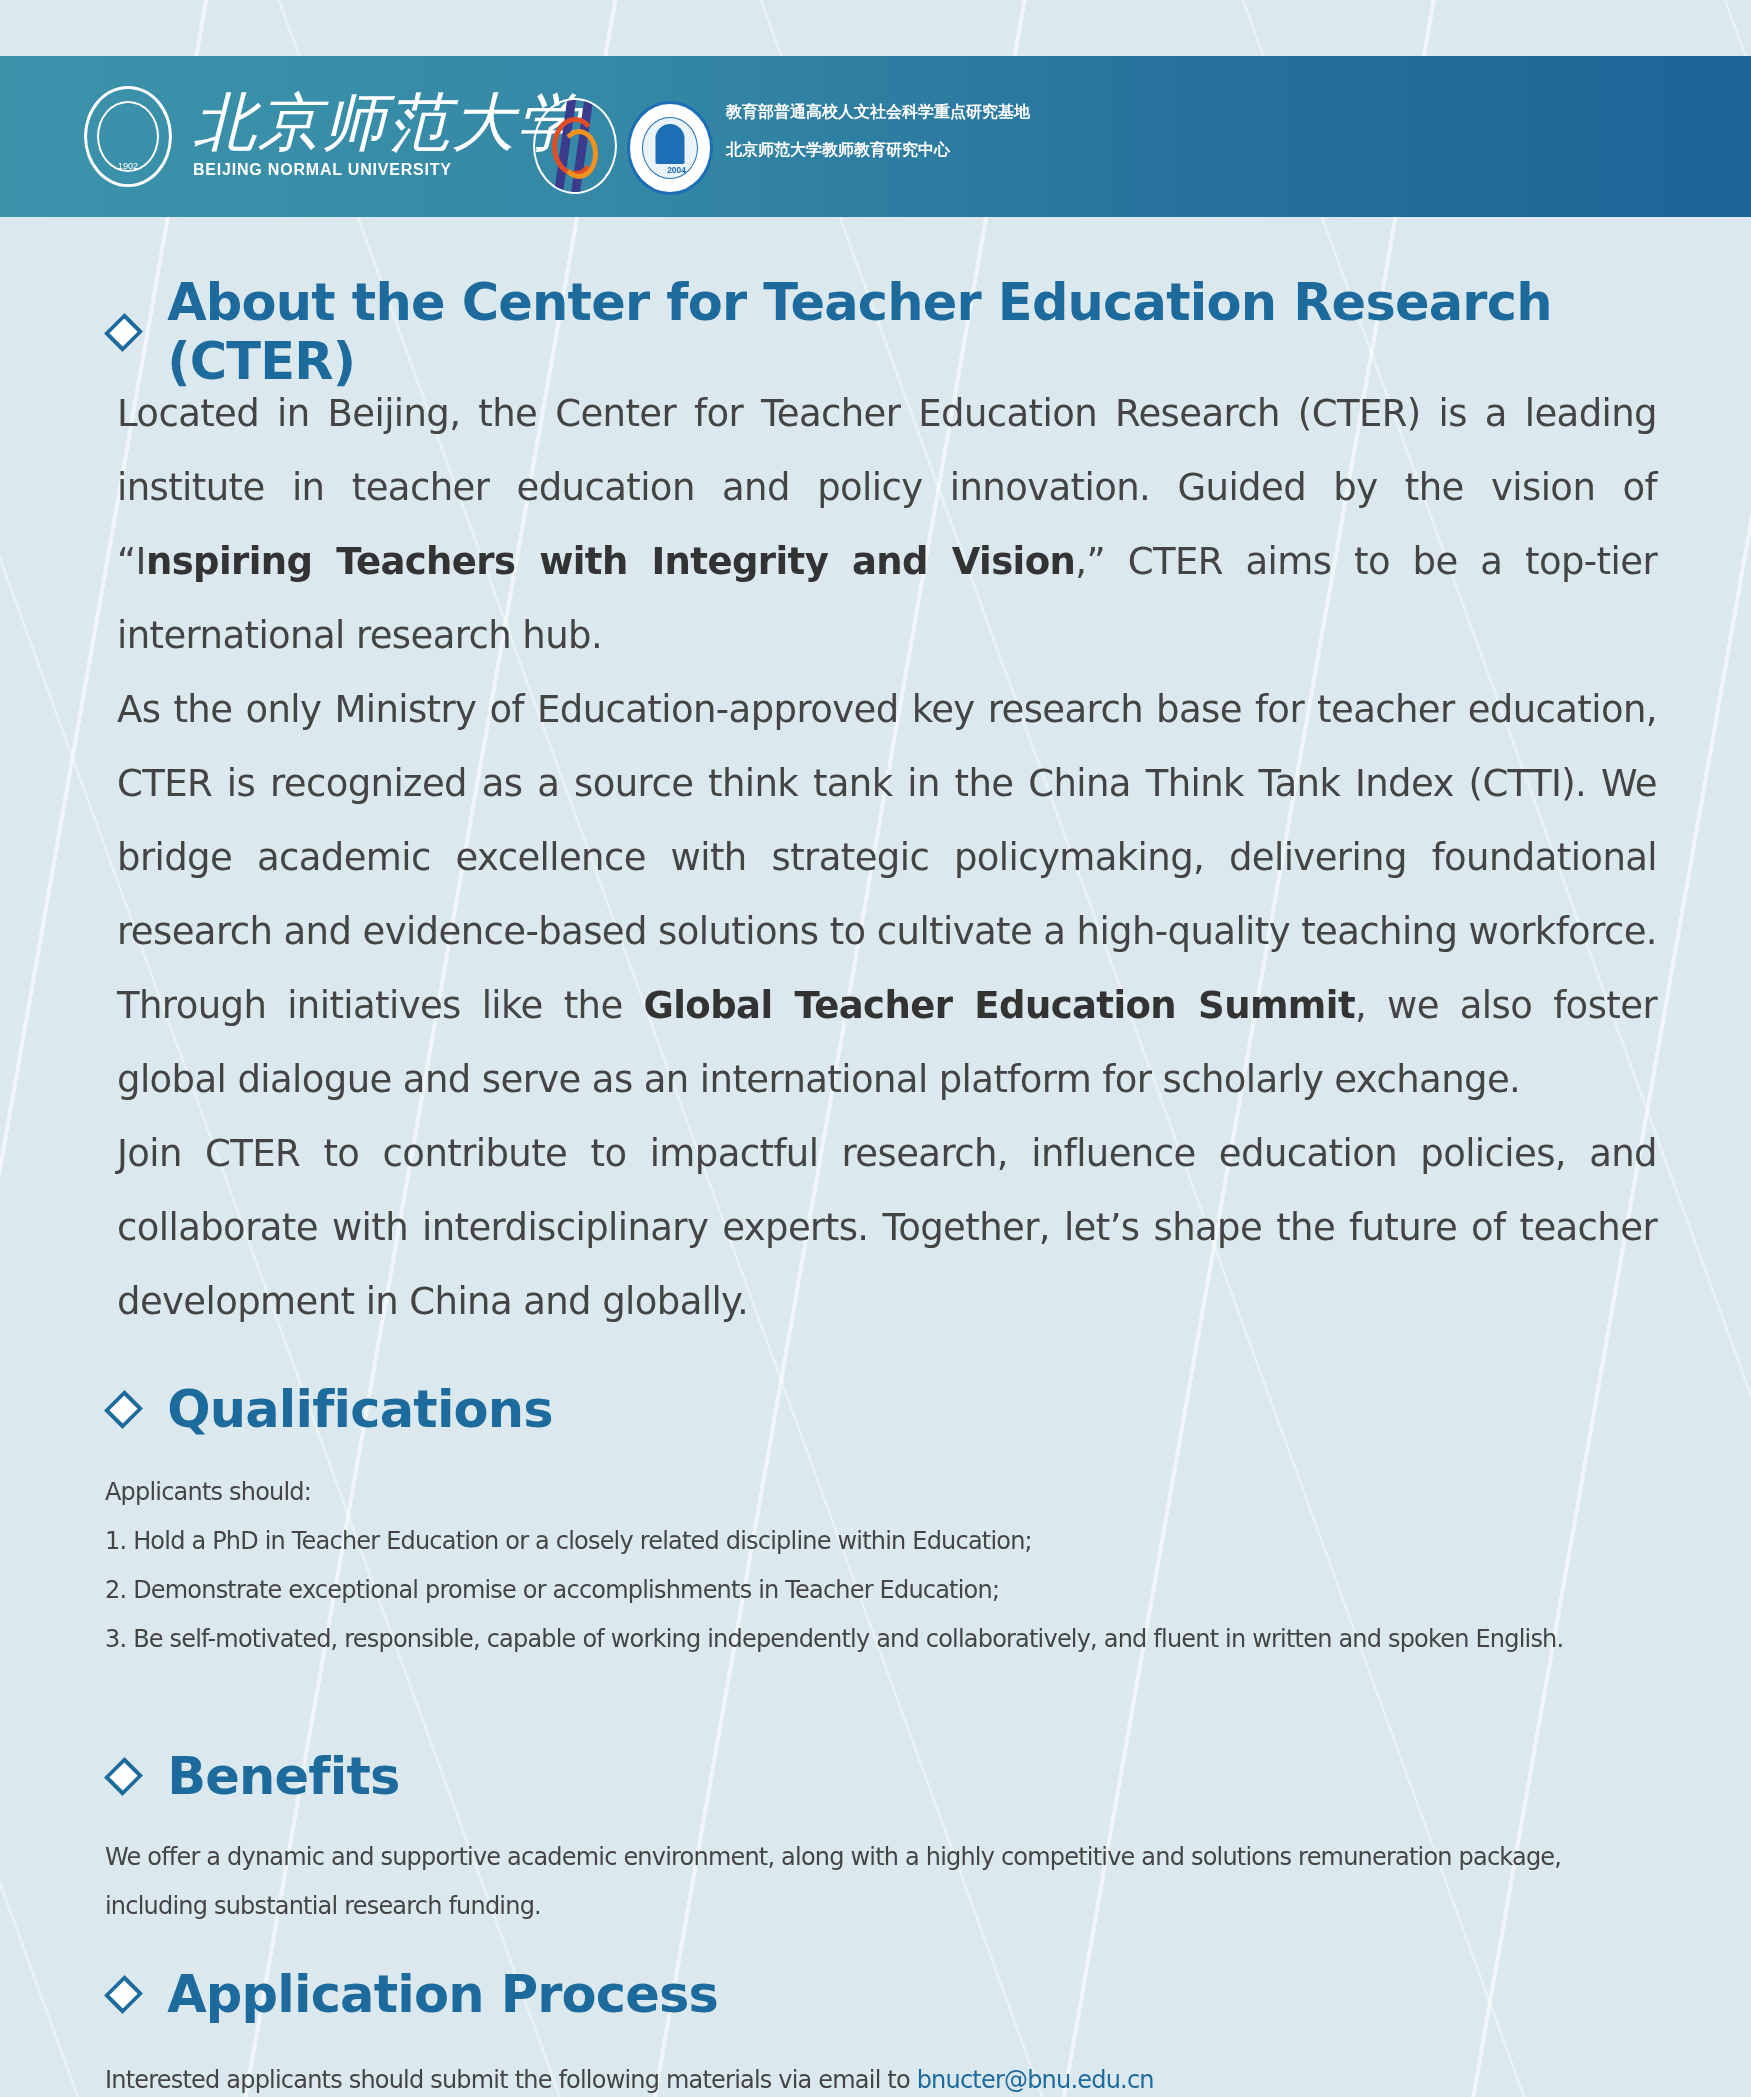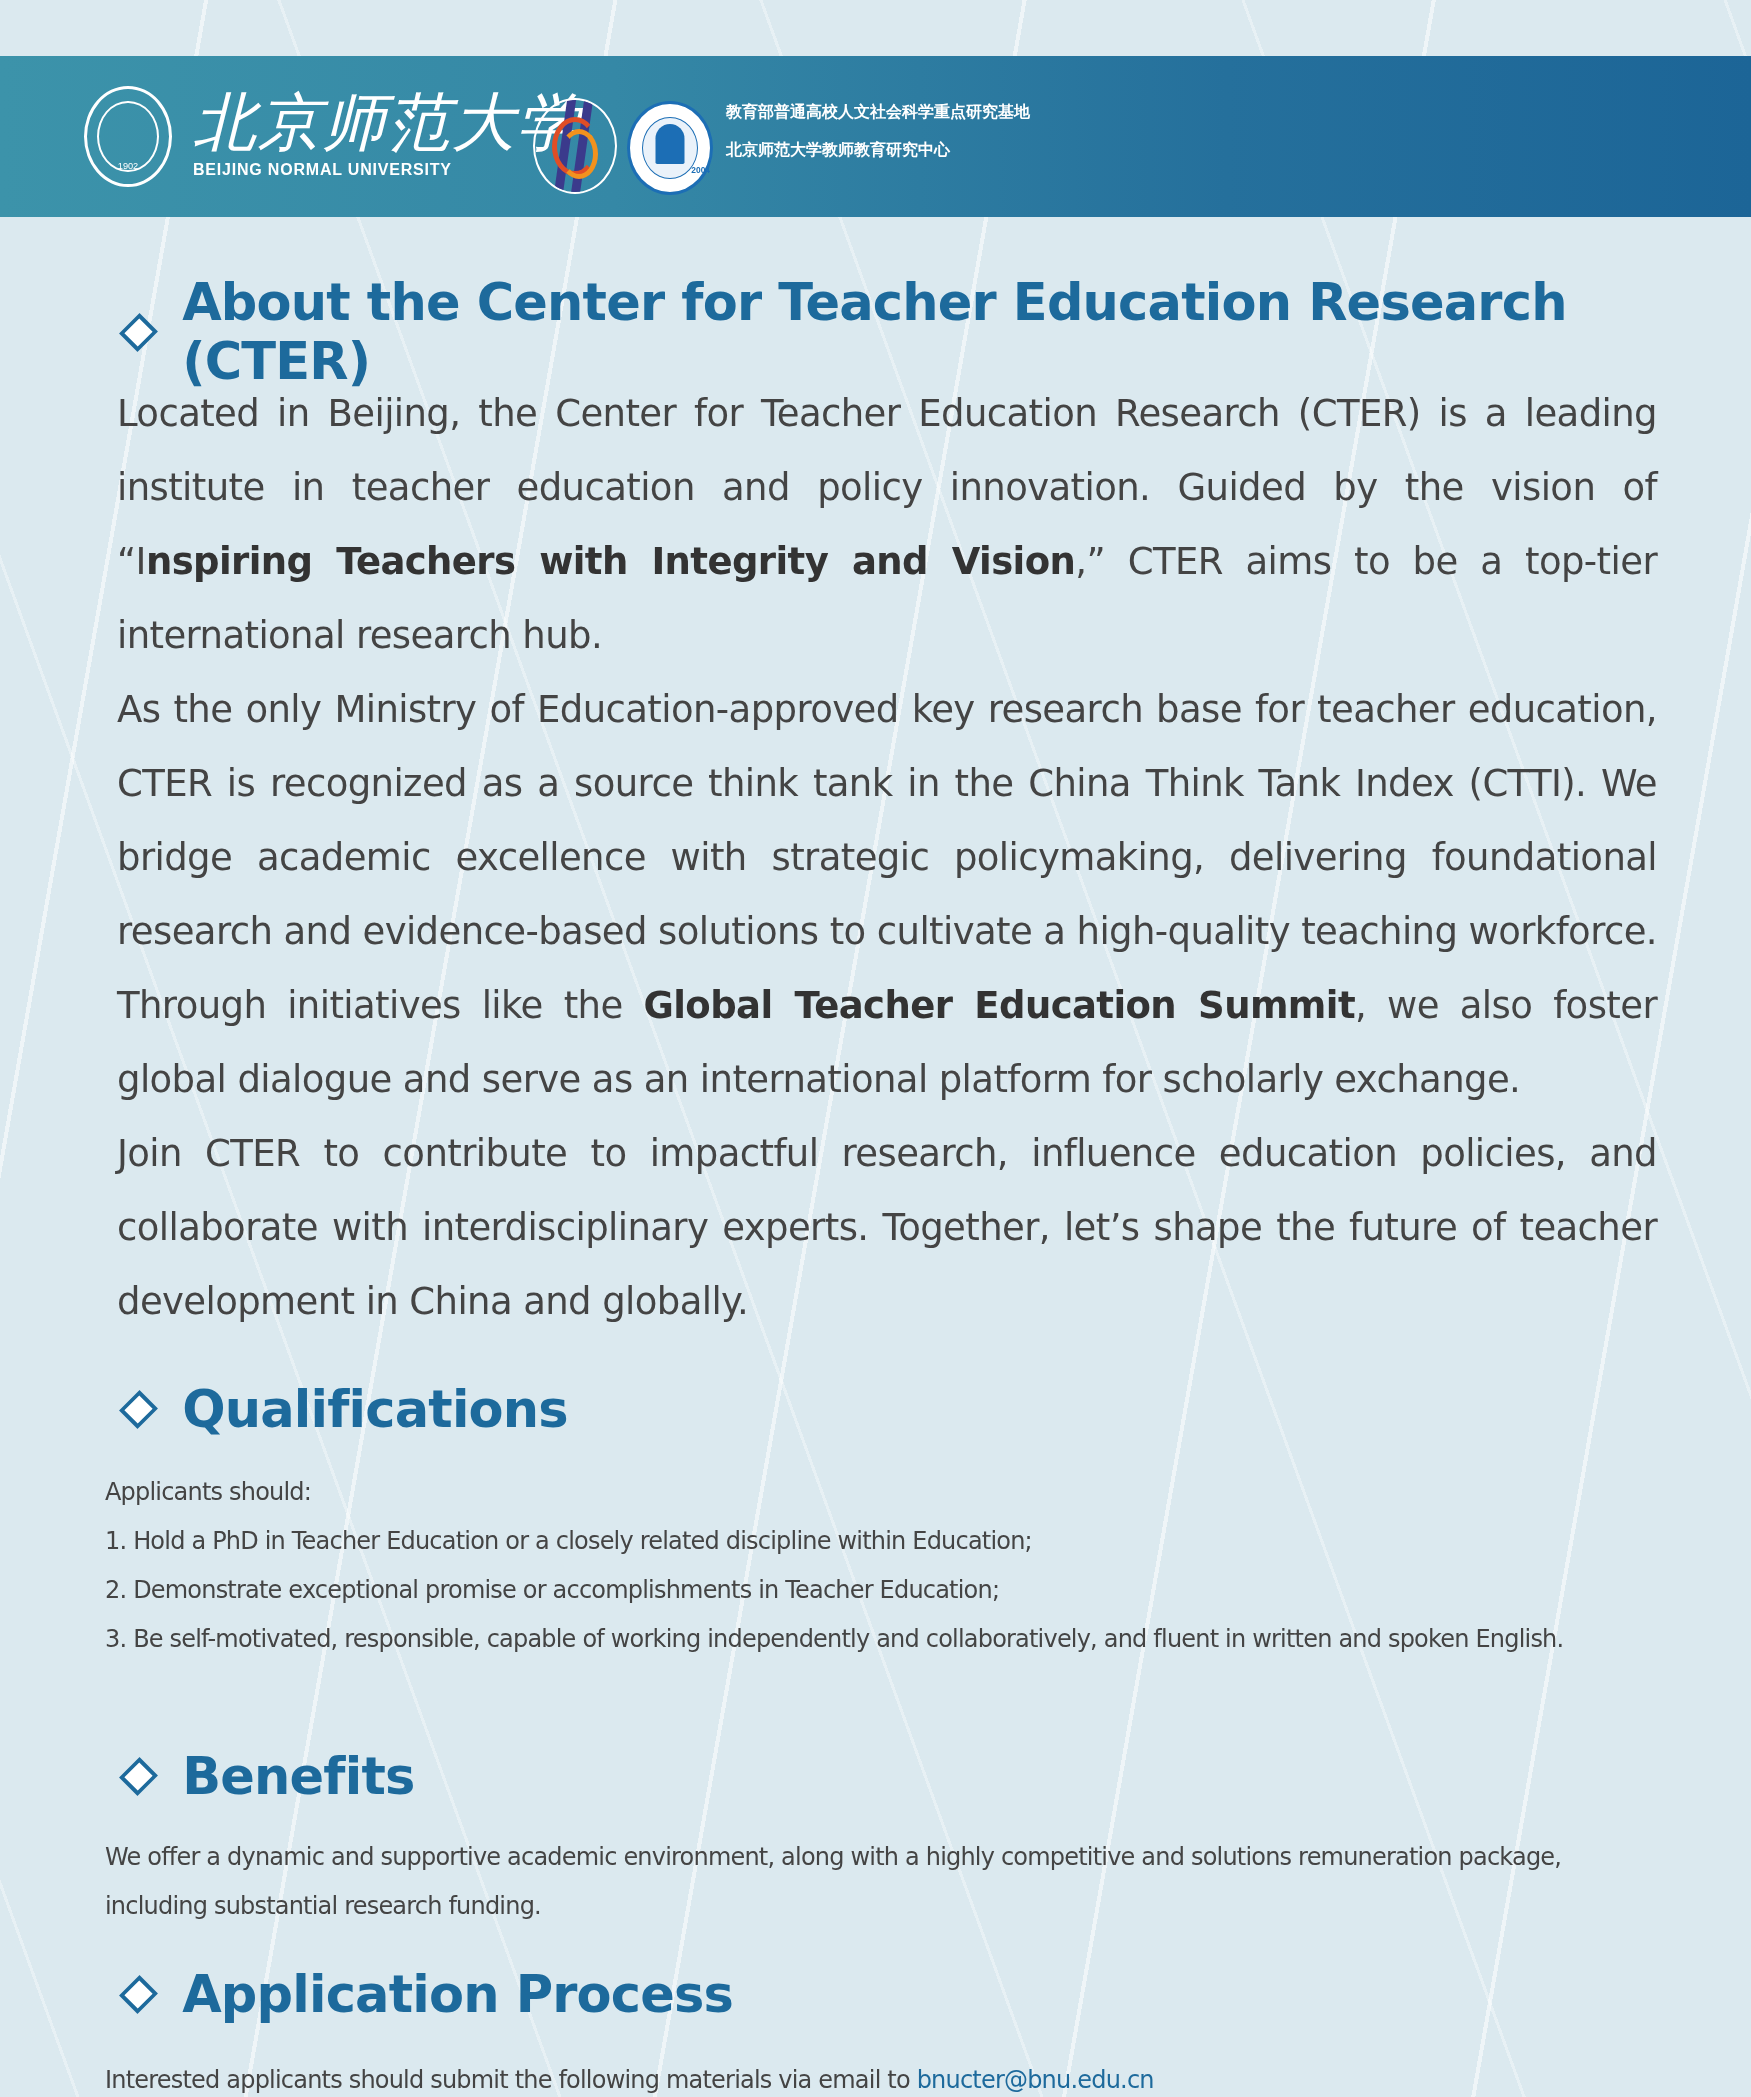--- a/index.html
+++ b/index.html
@@ -58,30 +58,30 @@
   }
   .logo-cter .inner {
     position: absolute; left: 11.7px; top: 12.6px; right: 11.7px; bottom: 12.6px;
     border: 1.7px solid #1c6eb5; border-radius: 50%; background: #eaf2fa;
   }
   .logo-cter .bell {
     position: absolute; left: 50%; top: 20px; width: 29px; height: 40px; transform: translateX(-50%);
     background: #1c6eb5; border-radius: 14.7px 14.7px 1.7px 1.7px;
   }
   .logo-cter .yr {
-    position: absolute; left: 13px; right: 0; bottom: 17px; text-align: right;
+    position: absolute; left: 13px; right: 0; bottom: 17px; text-align: center;
     color: #1c6eb5; font-size: 8.4px; font-weight: bold;
   }
   .hdr-text {
     position: absolute; left: 726px; top: 37px; color: #ffffff;
     font-family: "DejaVu Sans", sans-serif; font-weight: bold; font-size: 16px; line-height: 38px;
   }
   .content { position: absolute; left: 105px; top: 0; width: 1540px; z-index: 2; }
   .section-title {
-    position: absolute; left: 15px; display: flex; align-items: center;
+    position: absolute; left: 0; display: flex; align-items: center;
     color: #1d6a9c; font-family: "DejaVu Sans", sans-serif; font-weight: bold; letter-spacing: -0.8px;
   }
   .diamond {
     width: 29px; height: 29px; margin-right: 29px; margin-left: 4.2px;
     border: 4.6px solid #1d6a9c; background: #ffffff; transform: rotate(45deg) scaleX(0.9);
     box-sizing: border-box; flex: none;
   }
   .about-title { top: 273px; font-size: 51px; }
   .qual-title { top: 1380px; font-size: 51px; }
   .ben-title { top: 1747px; font-size: 51px; }

